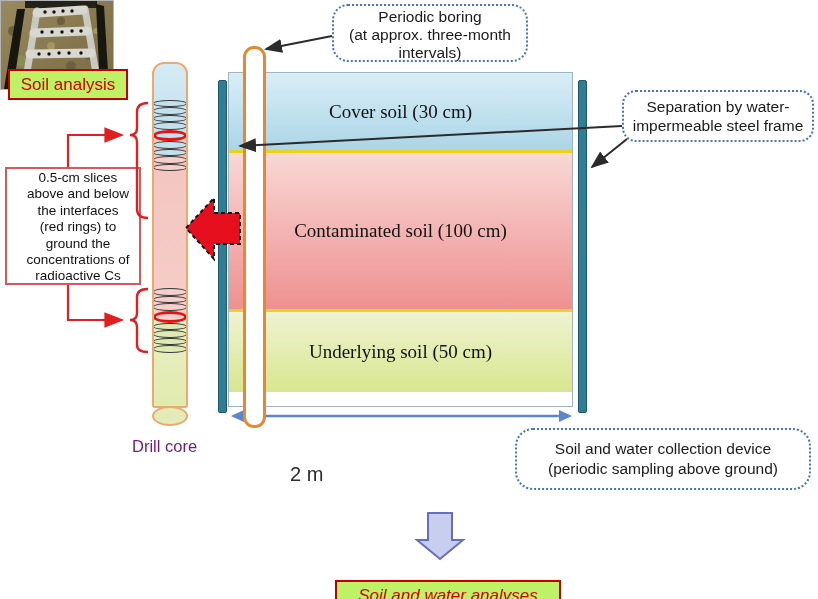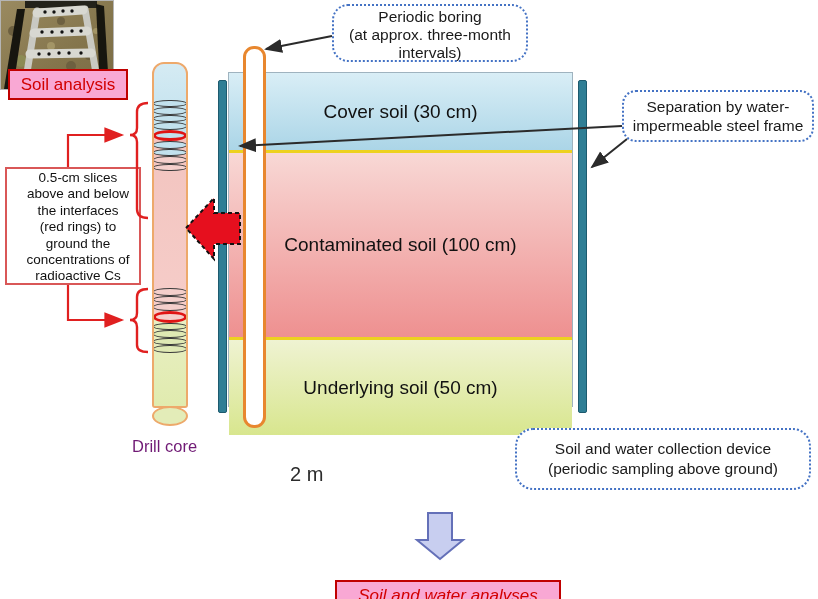--- a/index.html
+++ b/index.html
@@ -5,25 +5,25 @@
   html,body{margin:0;padding:0;background:#fff;}
   .canvas{position:relative;width:818px;height:599px;background:#fff;
           font-family:"Liberation Sans",sans-serif;overflow:hidden;}
   svg.layer-svg{position:absolute;left:0;top:0;pointer-events:none;}
   .underlay{z-index:1;}
   .overlay{z-index:9;}
 
   
   .main-box{position:absolute;left:228px;top:72px;width:345px;height:335px;
             border:1px solid #9fb3bf;box-sizing:border-box;z-index:2;}
-  .soil-layer{position:relative;width:100%;display:flex;align-items:center;justify-content:center;}
+  .soil-layer{position:relative;width:100%;display:flex;align-items:center;justify-content:center;font-family:Liberation Serif, serif;}
   .soil-layer span{font-size:19px;color:#111;}
   .layer-cover{height:77px;background:linear-gradient(#d9eef6,#abd5e7);}
-  .layer-contaminated{height:184px;background:linear-gradient(#f8d8d5,#ee9090);justify-content:center;}
-  .layer-underlying{height:95px;background:linear-gradient(#eff3d2,#d8e68e);align-items:center;}
+  .layer-contaminated{height:156px;background:linear-gradient(#f8d8d5,#ee9090);justify-content:center;}
+  .layer-underlying{height:80px;background:linear-gradient(#eff3d2,#d8e68e);align-items:center;}
   .yline{height:3px;background:#edd11f;}
 
   
   .frame-bar{position:absolute;top:80px;width:9px;height:333px;background:#2f7e95;
              border:1px solid #1d5a6e;border-radius:2px;box-sizing:border-box;z-index:3;}
   .frame-left{left:218px;}
   .frame-right{left:578px;}
 
   
   .tube{position:absolute;left:243px;top:46px;width:23px;height:382px;background:#fff;
@@ -51,21 +51,21 @@
 
   
   .callout{position:absolute;background:#fff;border:2px dotted #4472c4;text-align:center;
            color:#1a1a1a;font-size:15.5px;box-sizing:border-box;z-index:7;}
   .callout span{display:block;}
   .co-boring{left:332px;top:4px;width:196px;height:58px;border-radius:16px;line-height:18px;padding-top:2px;}
   .co-separation{left:622px;top:90px;width:192px;height:52px;border-radius:14px;line-height:19px;padding-top:5px;}
   .co-collection{left:515px;top:428px;width:296px;height:62px;border-radius:18px;line-height:20px;padding-top:9px;}
 
   
-  .redbox{position:absolute;border:2px solid #c00000;background:#f9a8d4;color:#d20000;
+  .redbox{position:absolute;border:2px solid #c00000;background:#bef264;color:#d20000;
           font-size:17px;display:flex;align-items:center;justify-content:center;
           box-sizing:border-box;z-index:7;}
   .rb-soil-analysis{left:8px;top:69px;width:120px;height:31px;}
   .rb-analyses{left:335px;top:580px;width:226px;height:31px;font-style:italic;}
 
   .slices-box{position:absolute;left:5px;top:167px;width:136px;height:118px;
               border:2px solid #d95757;background:#fff;color:#111;font-size:13.5px;
               line-height:16.4px;text-align:center;box-sizing:border-box;padding-top:1px;z-index:7;}
   .slices-box span{display:block;margin-left:10px;}
 

